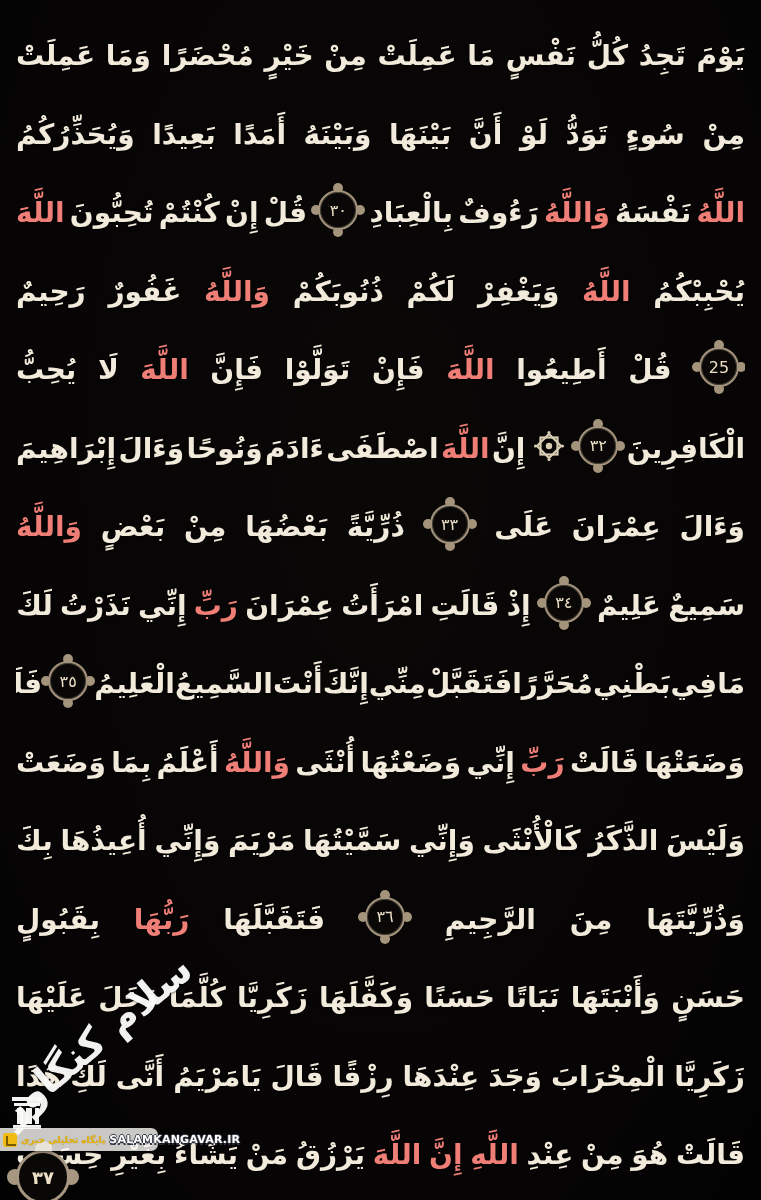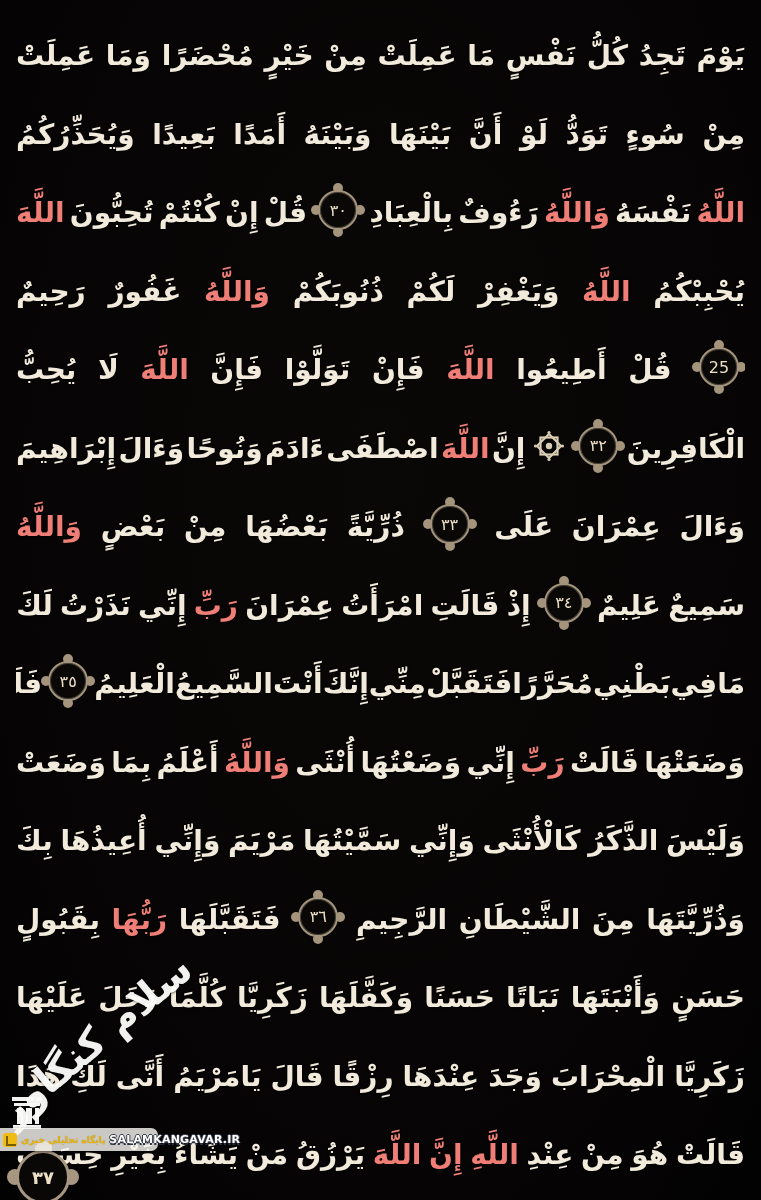--- a/index.html
+++ b/index.html
@@ -222,21 +222,20 @@
         <span class="w">وَإِنِّي</span>
         <span class="w">سَمَّيْتُهَا</span>
         <span class="w">مَرْيَمَ</span>
         <span class="w">وَإِنِّي</span>
         <span class="w">أُعِيذُهَا</span>
         <span class="w">بِكَ</span>
       </div>
       <div class="qline">
         <span class="w">وَذُرِّيَّتَهَا</span>
         <span class="w">مِنَ</span>
-        <span class="w">الشَّيْطَانِ</span>
         <span class="w">الرَّجِيمِ</span>
         <span class="marker">٣٦</span>
         <span class="w">فَتَقَبَّلَهَا</span>
         <span class="r">رَبُّهَا</span>
         <span class="w">بِقَبُولٍ</span>
       </div>
       <div class="qline">
         <span class="w">حَسَنٍ</span>
         <span class="w">وَأَنْبَتَهَا</span>
         <span class="w">نَبَاتًا</span>

